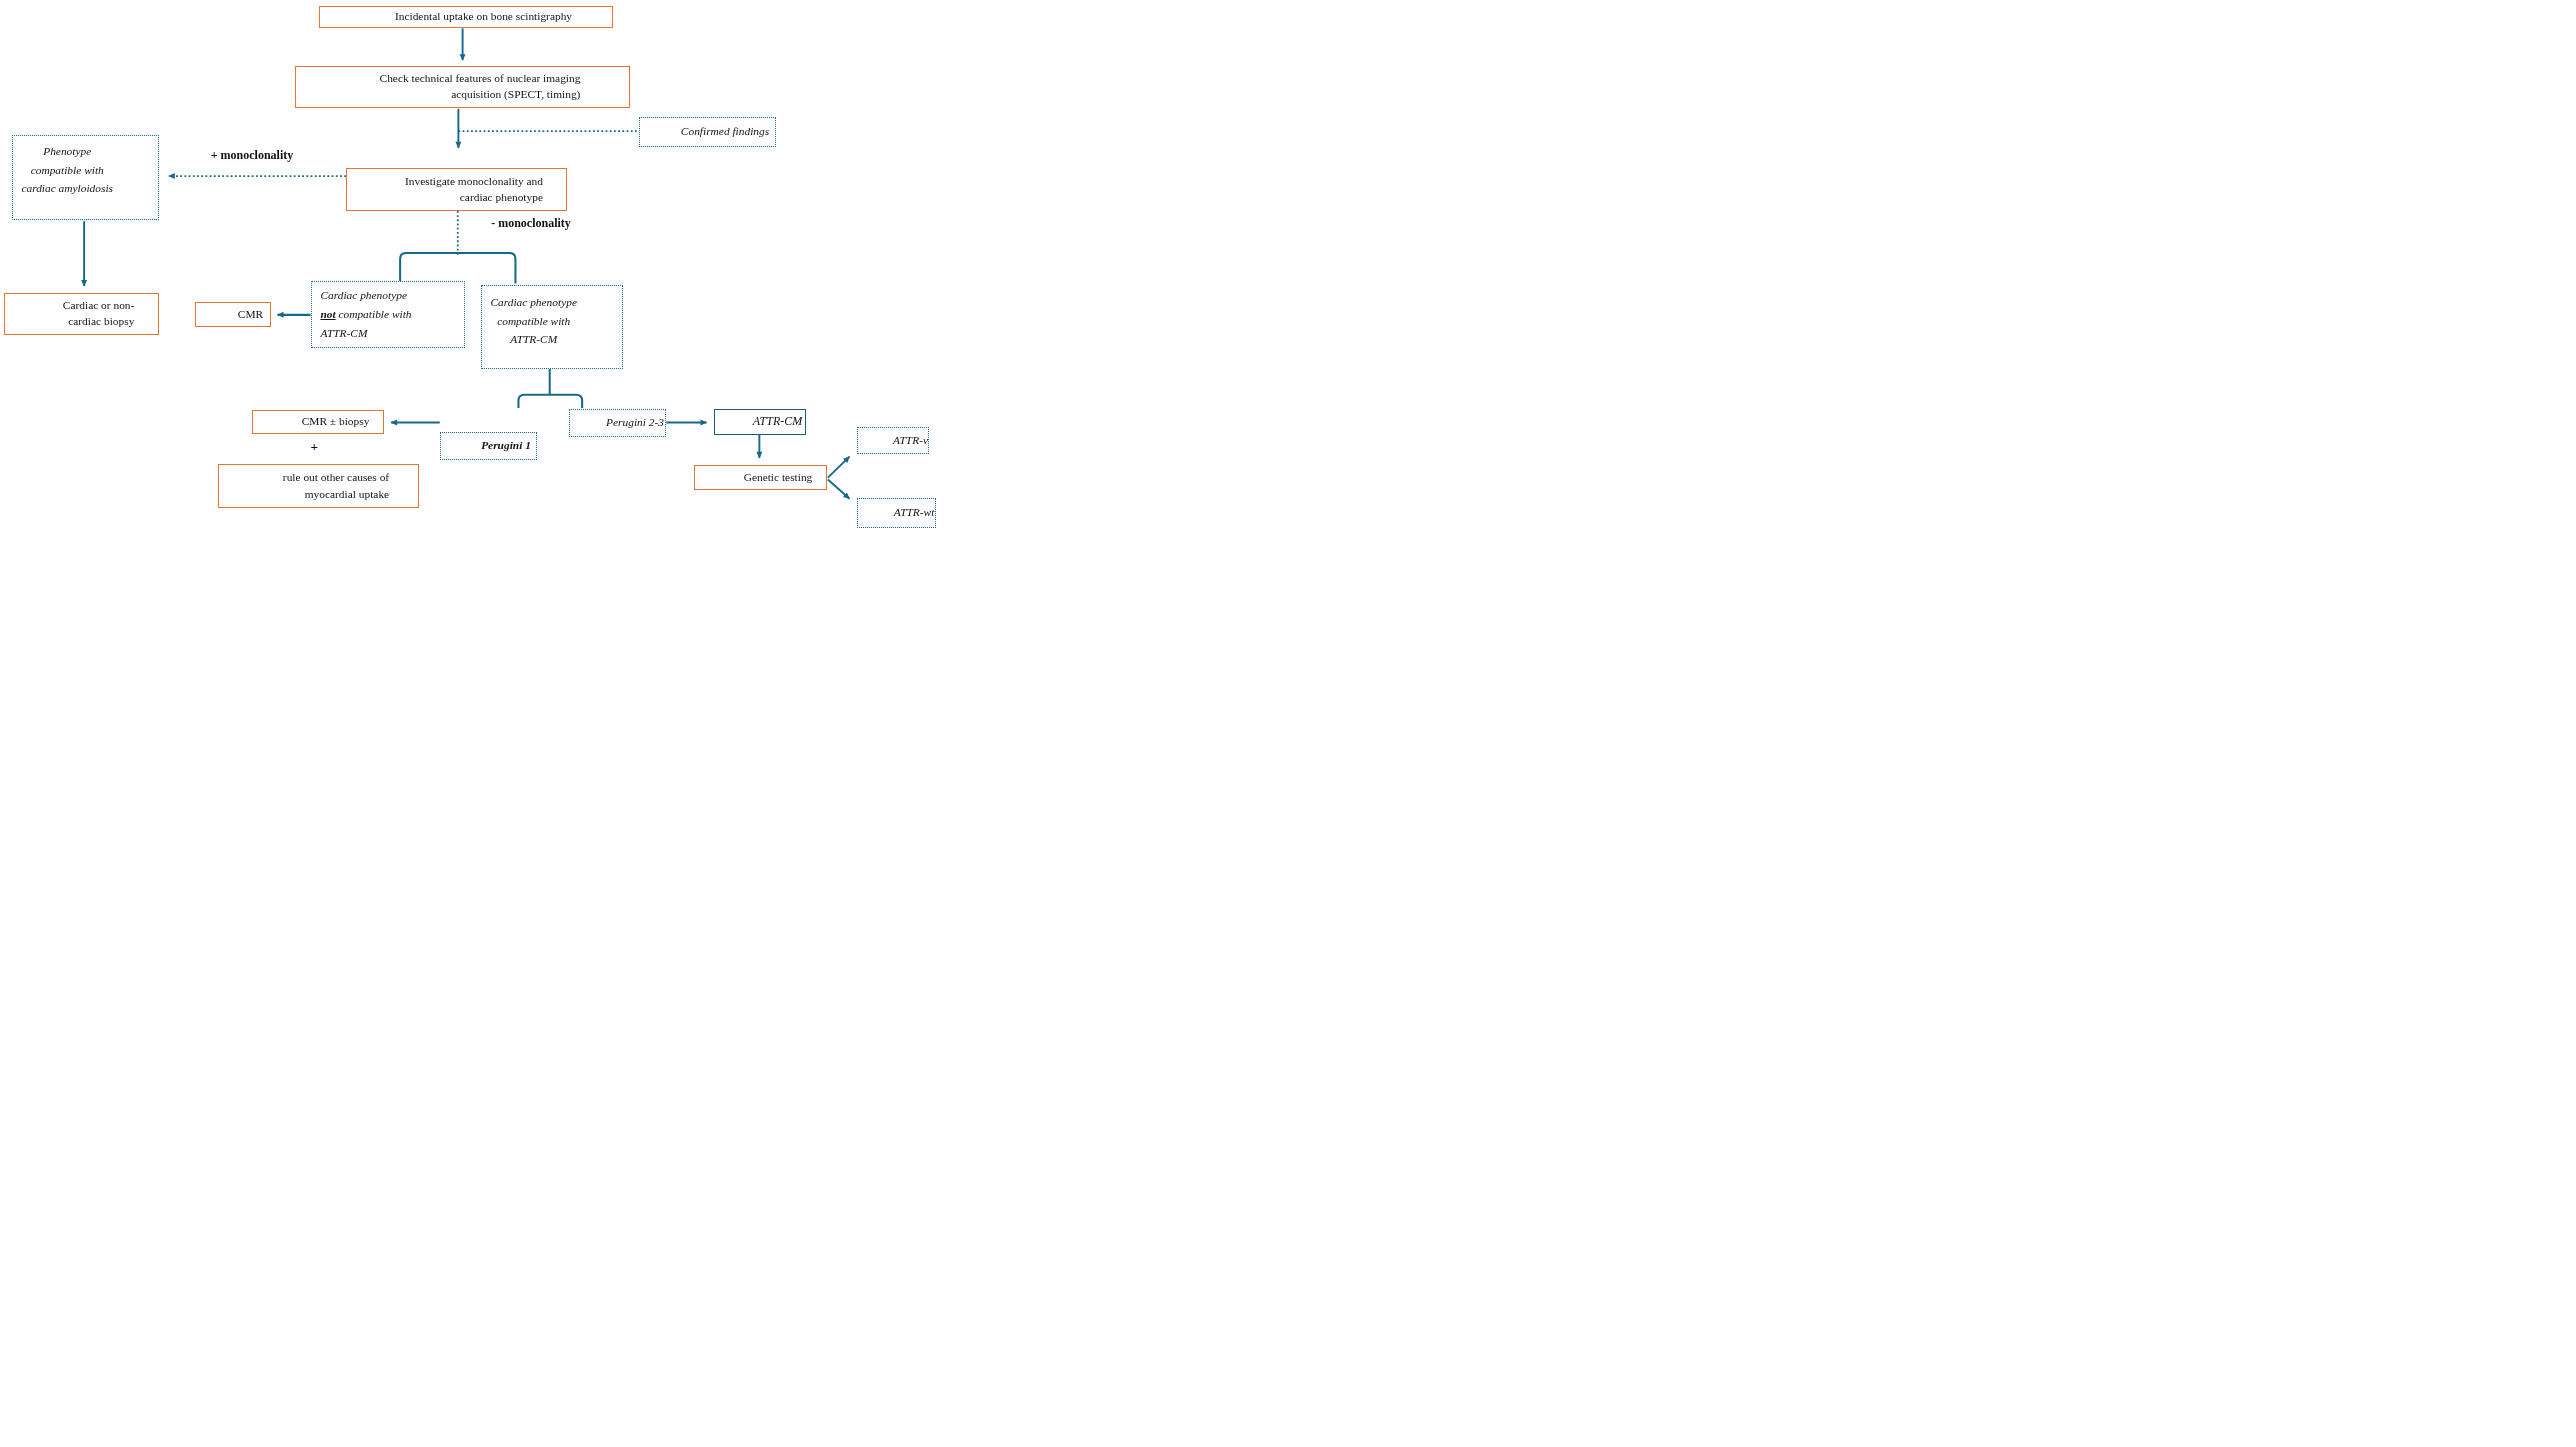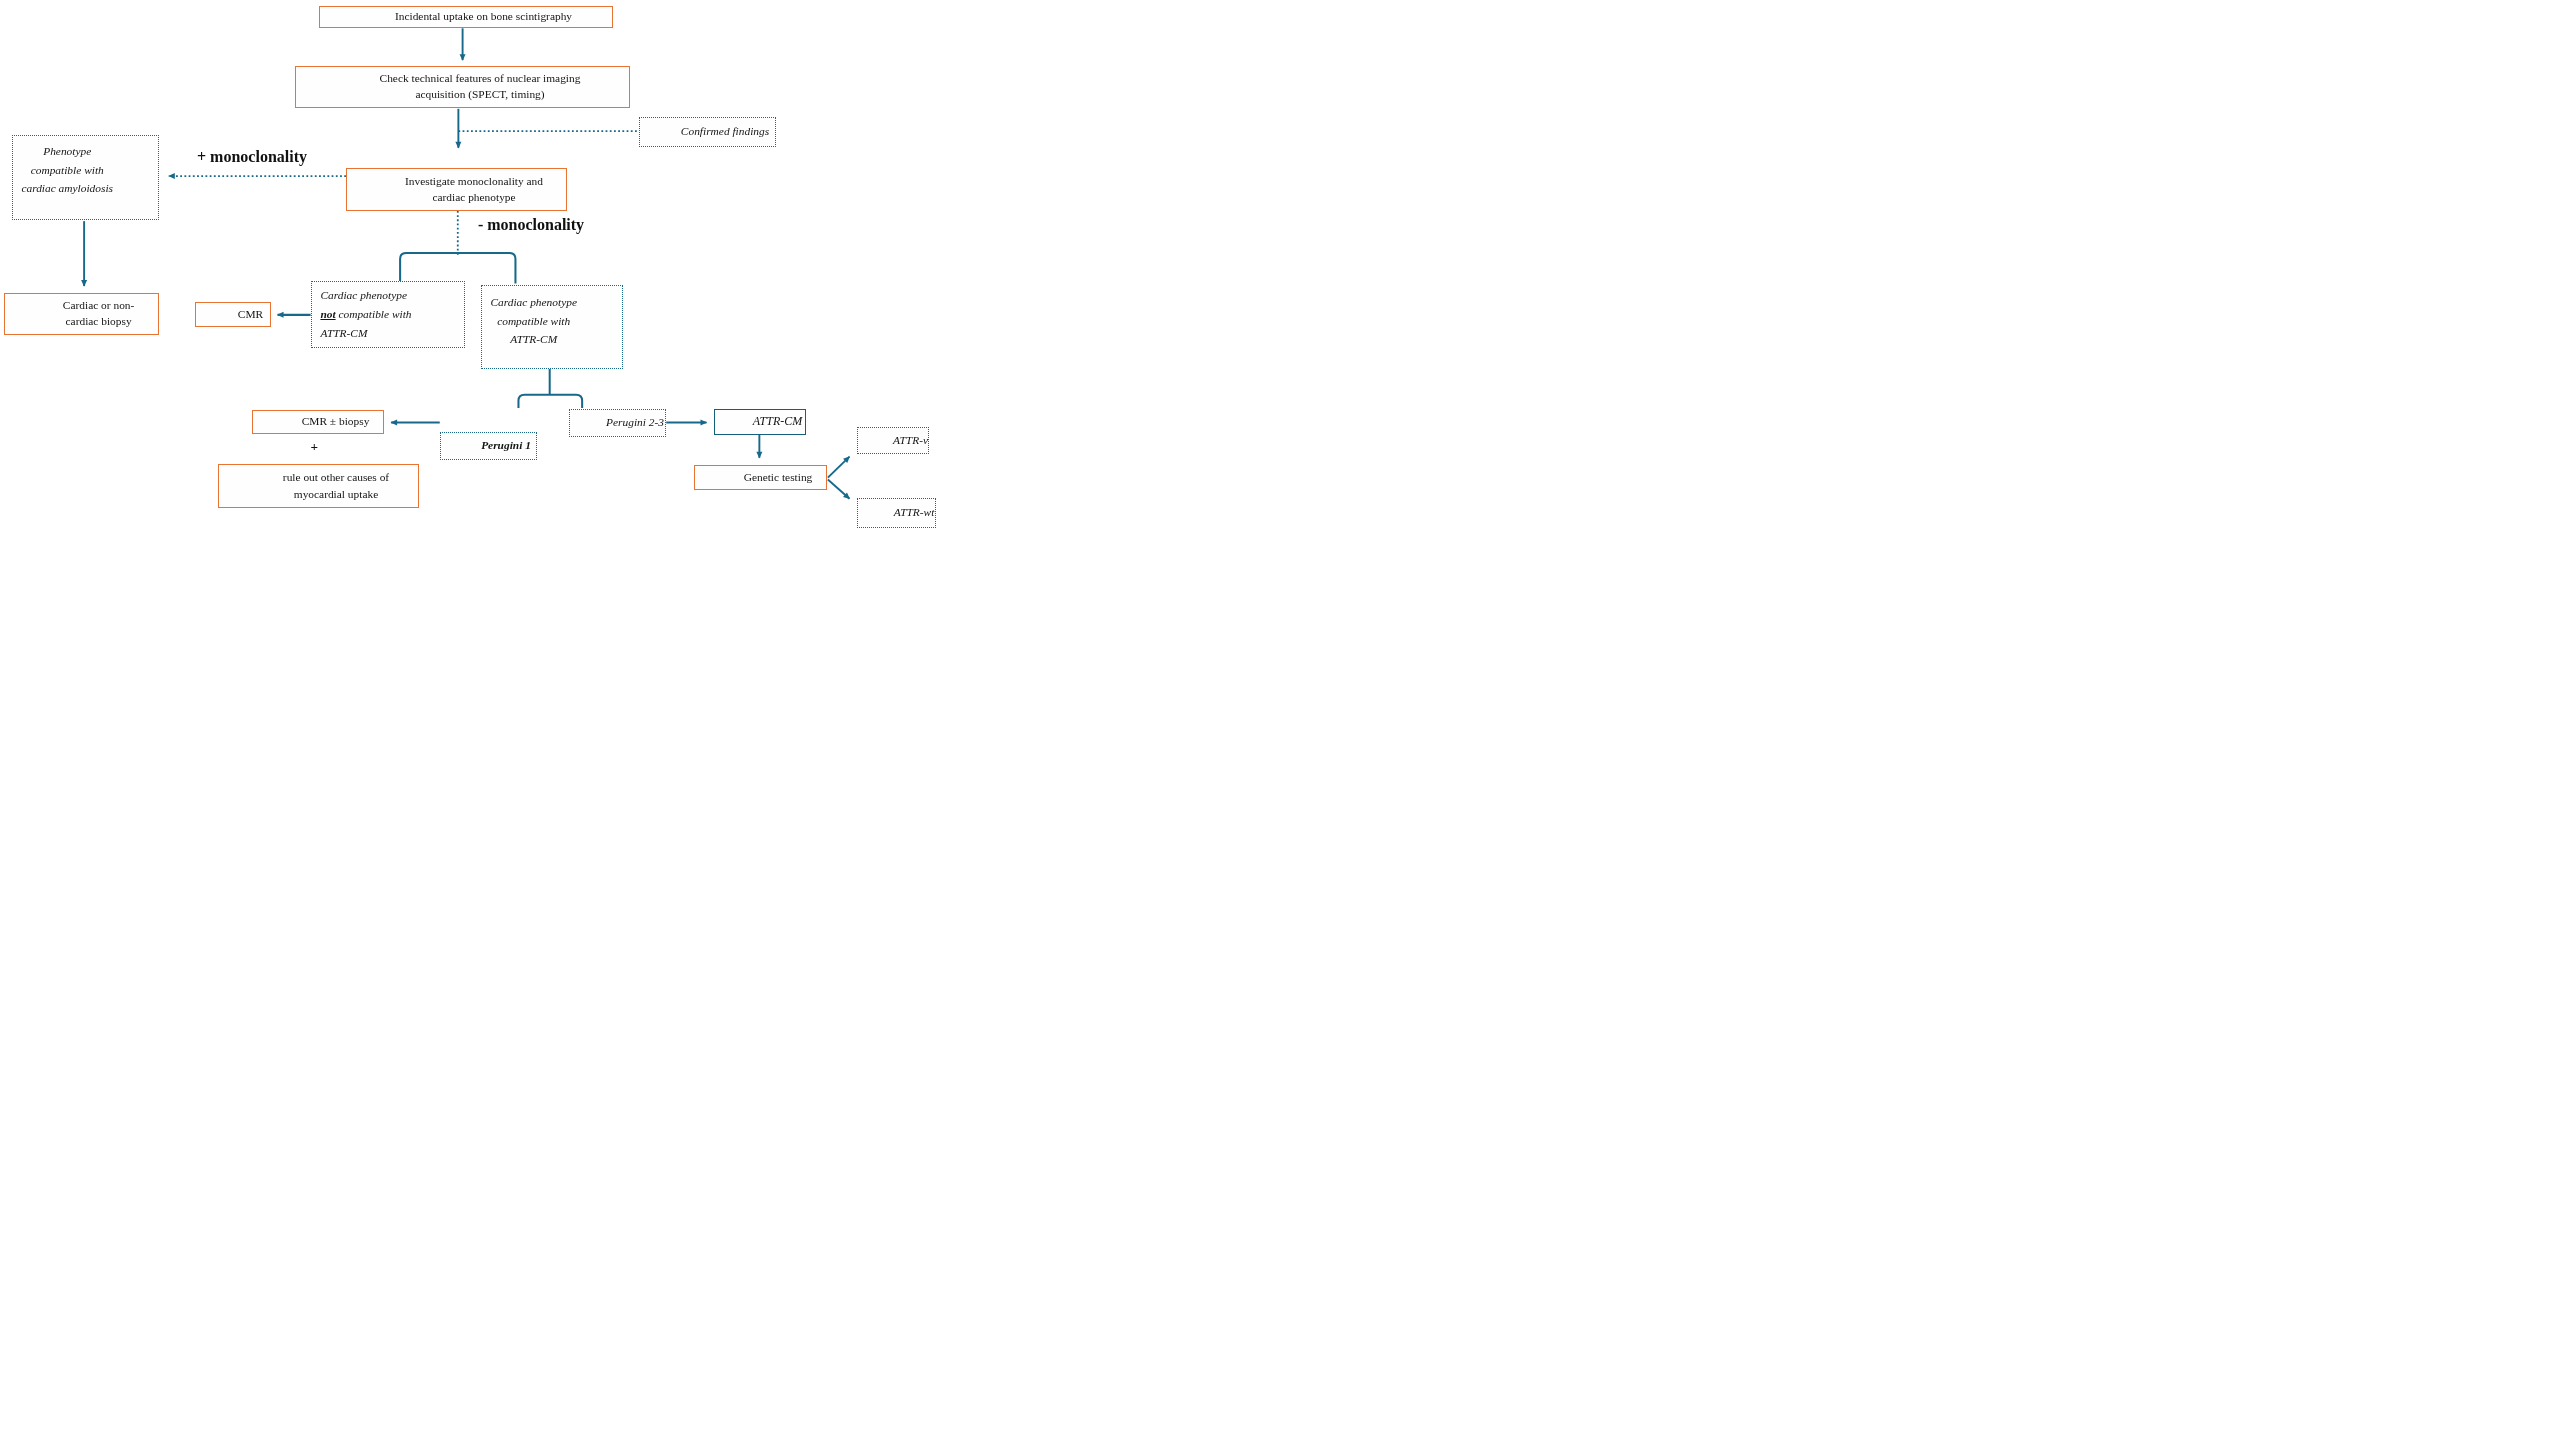--- a/index.html
+++ b/index.html
@@ -16,42 +16,42 @@
   .node {
     position: absolute;
     box-sizing: border-box;
     background: #fefefe;
     color: #141414;
     font-size: 11.4px;
     line-height: 15.6px;
     display: flex;
     align-items: center;
     justify-content: center;
-    text-align: center;
+    text-align: right;
     white-space: pre-line;
     padding-left: 35px;
   }
   .orange { border: 1.8px solid #e87434; }
   .tdot   { border: 1.8px dotted #17698c; font-style: italic; }
   .tsolid { border: 1.8px solid #14607c; font-style: italic; }
 
   .leftalign {
     align-items: flex-start;
     justify-content: flex-start;
     text-align: center;
     flex-direction: column;
   }
   .notword { font-weight: bold; text-decoration: underline; }
 
   .edge-label {
     position: absolute;
     font-family: "Liberation Serif", serif;
     font-weight: bold;
     color: #111111;
-    font-size: 16px;
+    font-size: 12px;
     text-align: center;
   }
 
   
   .c-incidental { left: 319px; top: 6px;  width: 294px; height: 21.6px; }
   .c-check      { left: 295px; top: 66px; width: 335px; height: 42px; }
   .c-confirmed  { left: 639px;top: 117px; width: 137px; height: 30px; }
   .c-investigate{ left: 346px; top: 168px; width: 221px; height: 43px; }
   .c-phenocomp  { left: 12px;  top: 135px; width: 147px; height: 85px; padding: 6px 0 0 8.4px; line-height: 18.6px; }
   .c-biopsy     { left: 3.6px;   top: 293px; width: 155px; height: 42px; }

